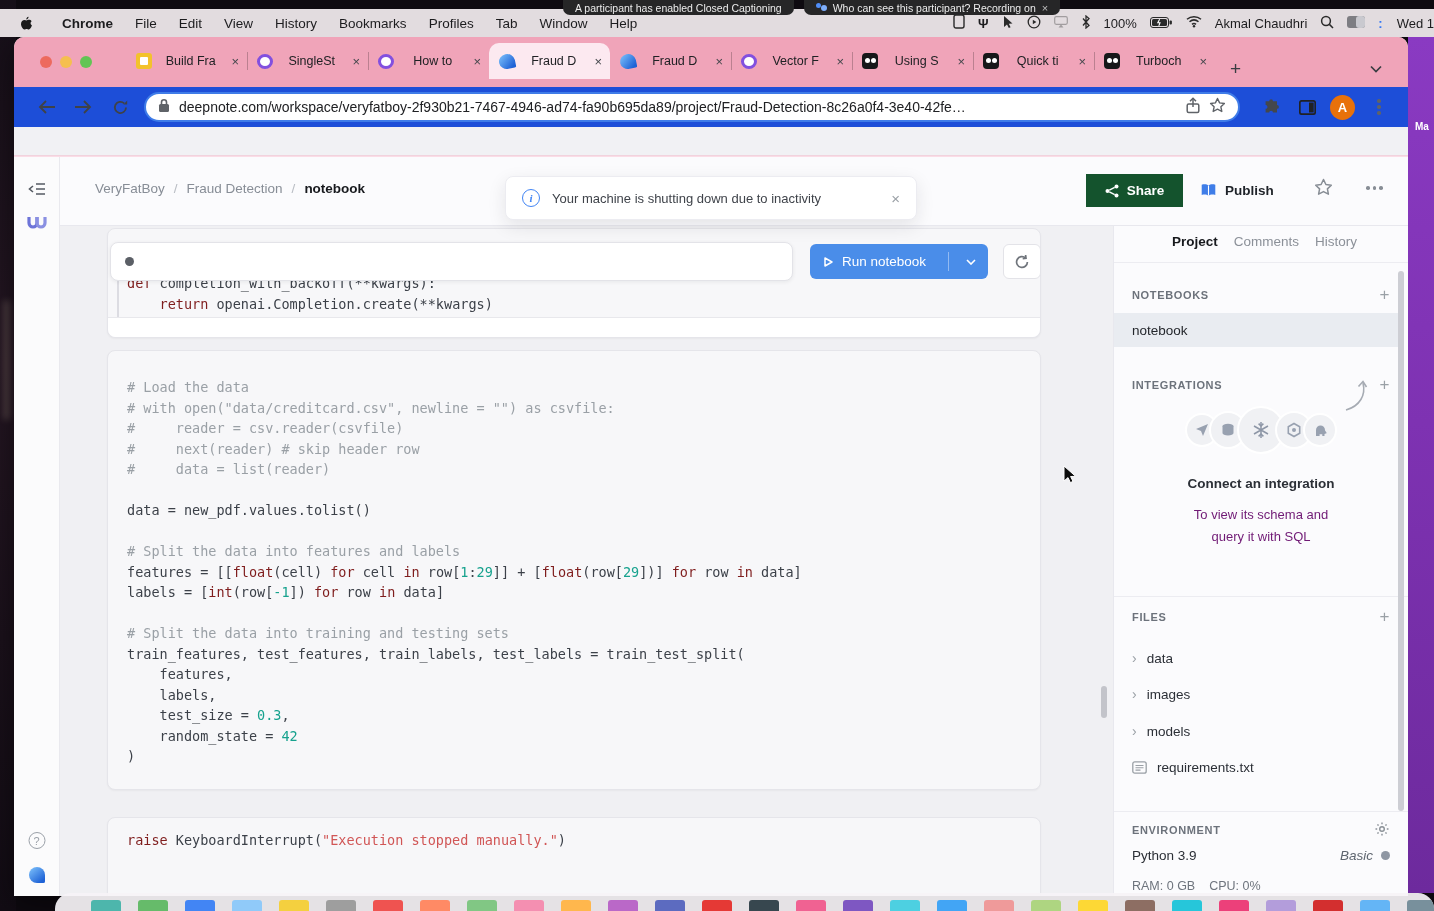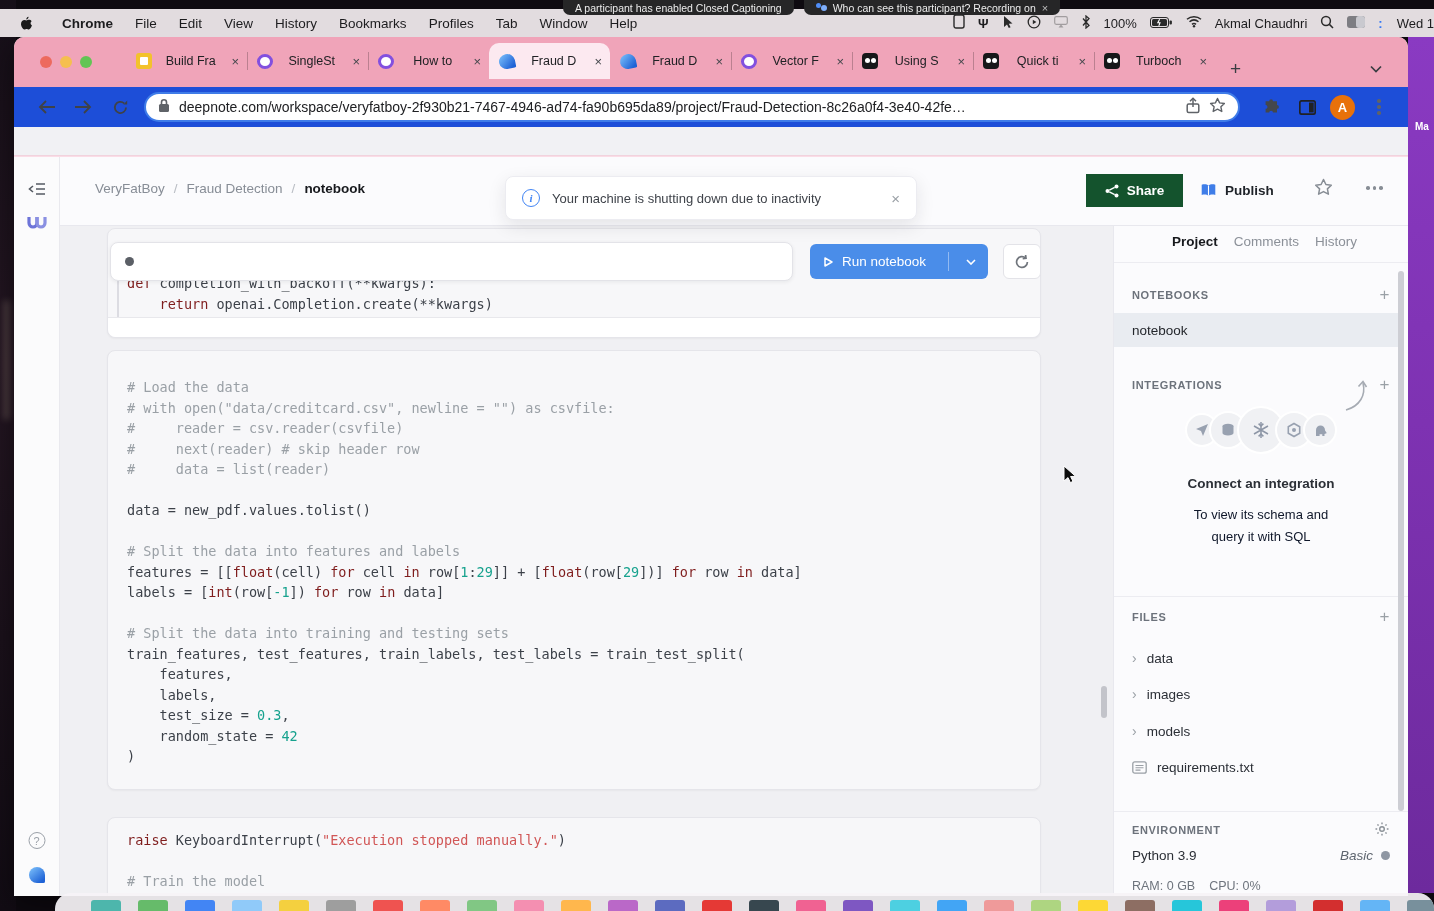--- a/index.html
+++ b/index.html
@@ -145,21 +145,21 @@
   .sec-h { position:absolute; left:18px; right:18px; display:flex; align-items:center; justify-content:space-between;
     font-size:11px; font-weight:700; letter-spacing:.06em; color:#6c727b; }
   .plus { color:#9aa0a6; font-size:17px; font-weight:400; line-height:1; }
   .nb-item { position:absolute; left:0; right:10px; top:87px; height:34px; background:#e9ecf1;
     display:flex; align-items:center; padding-left:18px; font-size:13.5px; color:#24272c; }
   .int-row { position:absolute; left:0; right:0; top:180px; display:flex; align-items:center; justify-content:center; }
   .int-c { background:#f0f1f4; border:2px solid #fff; border-radius:50%; display:flex; align-items:center; justify-content:center; margin:0 -5px; }
   .c34{width:34px;height:34px}.c38{width:38px;height:38px}.c48{width:48px;height:48px}
   .curve-arrow { position:absolute; left:228px; top:152px; }
   .conn-t { position:absolute; left:0; right:0; top:250px; text-align:center; font-size:13.5px; font-weight:600; color:#2b2f36; }
-  .conn-s { position:absolute; left:0; right:0; top:278px; text-align:center; font-size:13px; color:#0f172a; line-height:22px; }
+  .conn-s { position:absolute; left:0; right:0; top:278px; text-align:center; font-size:13px; color:#701a75; line-height:22px; }
   .file-row { position:absolute; left:18px; right:18px; height:30px; display:flex; align-items:center; gap:10px;
     font-size:13.5px; color:#2b2f36; }
   .fchev { color:#9aa0a6; font-size:14px; }
   .env-row { position:absolute; left:18px; right:18px; display:flex; align-items:center; justify-content:space-between;
     font-size:13.5px; color:#2b2f36; }
   .plan { display:flex; align-items:center; gap:8px; color:#5f6670;font-style:italic; }
   .plan-dot { width:9px; height:9px; border-radius:50%; background:#8f97a3; display:inline-block; }
   .env-stats { position:absolute; left:18px; display:flex; gap:14px; font-size:12.5px; color:#6e747d; }
   .panel-scroll { position:absolute; right:4px; top:45px; width:6px; height:540px; background:#cdced4; border-radius:3px; }
 
@@ -456,21 +456,21 @@
         <svg width="16" height="16">
             <path d="M13.4 8 A5.4 5.4 0 1 1 11.6 4" stroke="#70757c" fill="none" stroke-width="1.7"></path>
             <path d="M11.6 1 L12 4.3 L8.7 4.7" stroke="#70757c" fill="none" stroke-width="1.7"></path>
           </svg>
       </div>
 
       <div class="cell cell2">
         <div class="code"><div class="cl"><span class="com"># Load the data</span></div><div class="cl"><span class="com"># with open("data/creditcard.csv", newline = "") as csvfile:</span></div><div class="cl"><span class="com">#     reader = csv.reader(csvfile)</span></div><div class="cl"><span class="com">#     next(reader) # skip header row</span></div><div class="cl"><span class="com">#     data = list(reader)</span></div><div class="cl">&nbsp;</div><div class="cl"><span>data = new_pdf.values.tolist()</span></div><div class="cl">&nbsp;</div><div class="cl"><span class="com"># Split the data into features and labels</span></div><div class="cl"><span>features = [[</span><span class="kw">float</span><span>(cell) </span><span class="kw">for</span><span> cell </span><span class="kw">in</span><span> row[</span><span class="num">1</span><span>:</span><span class="num">29</span><span>]] + [</span><span class="kw">float</span><span>(row[</span><span class="num">29</span><span>])] </span><span class="kw">for</span><span> row </span><span class="kw">in</span><span> data]</span></div><div class="cl"><span>labels = [</span><span class="kw">int</span><span>(row[</span><span class="num">-1</span><span>]) </span><span class="kw">for</span><span> row </span><span class="kw">in</span><span> data]</span></div><div class="cl">&nbsp;</div><div class="cl"><span class="com"># Split the data into training and testing sets</span></div><div class="cl"><span>train_features, test_features, train_labels, test_labels = train_test_split(</span></div><div class="cl"><span>    features,</span></div><div class="cl"><span>    labels,</span></div><div class="cl"><span>    test_size = </span><span class="num">0.3</span><span>,</span></div><div class="cl"><span>    random_state = </span><span class="num">42</span></div><div class="cl"><span>)</span></div></div>
       </div>
       <div class="cell cell3">
-        <div class="code"><div class="cl"><span class="kw">raise</span><span> KeyboardInterrupt(</span><span class="str">"Execution stopped manually."</span><span>)</span></div><div class="cl">&nbsp;</div><div class="cl"><span class="com"># Train the model</span></div></div>
+        <div class="code"><div class="cl"><span class="kw">raise</span><span> KeyboardInterrupt(</span><span class="str">"Execution stopped manually."</span><span>)</span></div><div class="cl">&nbsp;</div></div>
       </div>
 
       <div class="main-scroll"></div>
       <span class="cursor"><svg width="16" height="20">
             <path d="M2 1 L2 16 L6 12.6 L8.4 17.6 L11 16.4 L8.6 11.5 L13.6 11.3 Z" fill="#0b0b0b" stroke="#fff" stroke-width="1"></path>
           </svg></span>
 
       <div class="panel">
         <div class="panel-tabs">
           <span class="on">Project</span>

